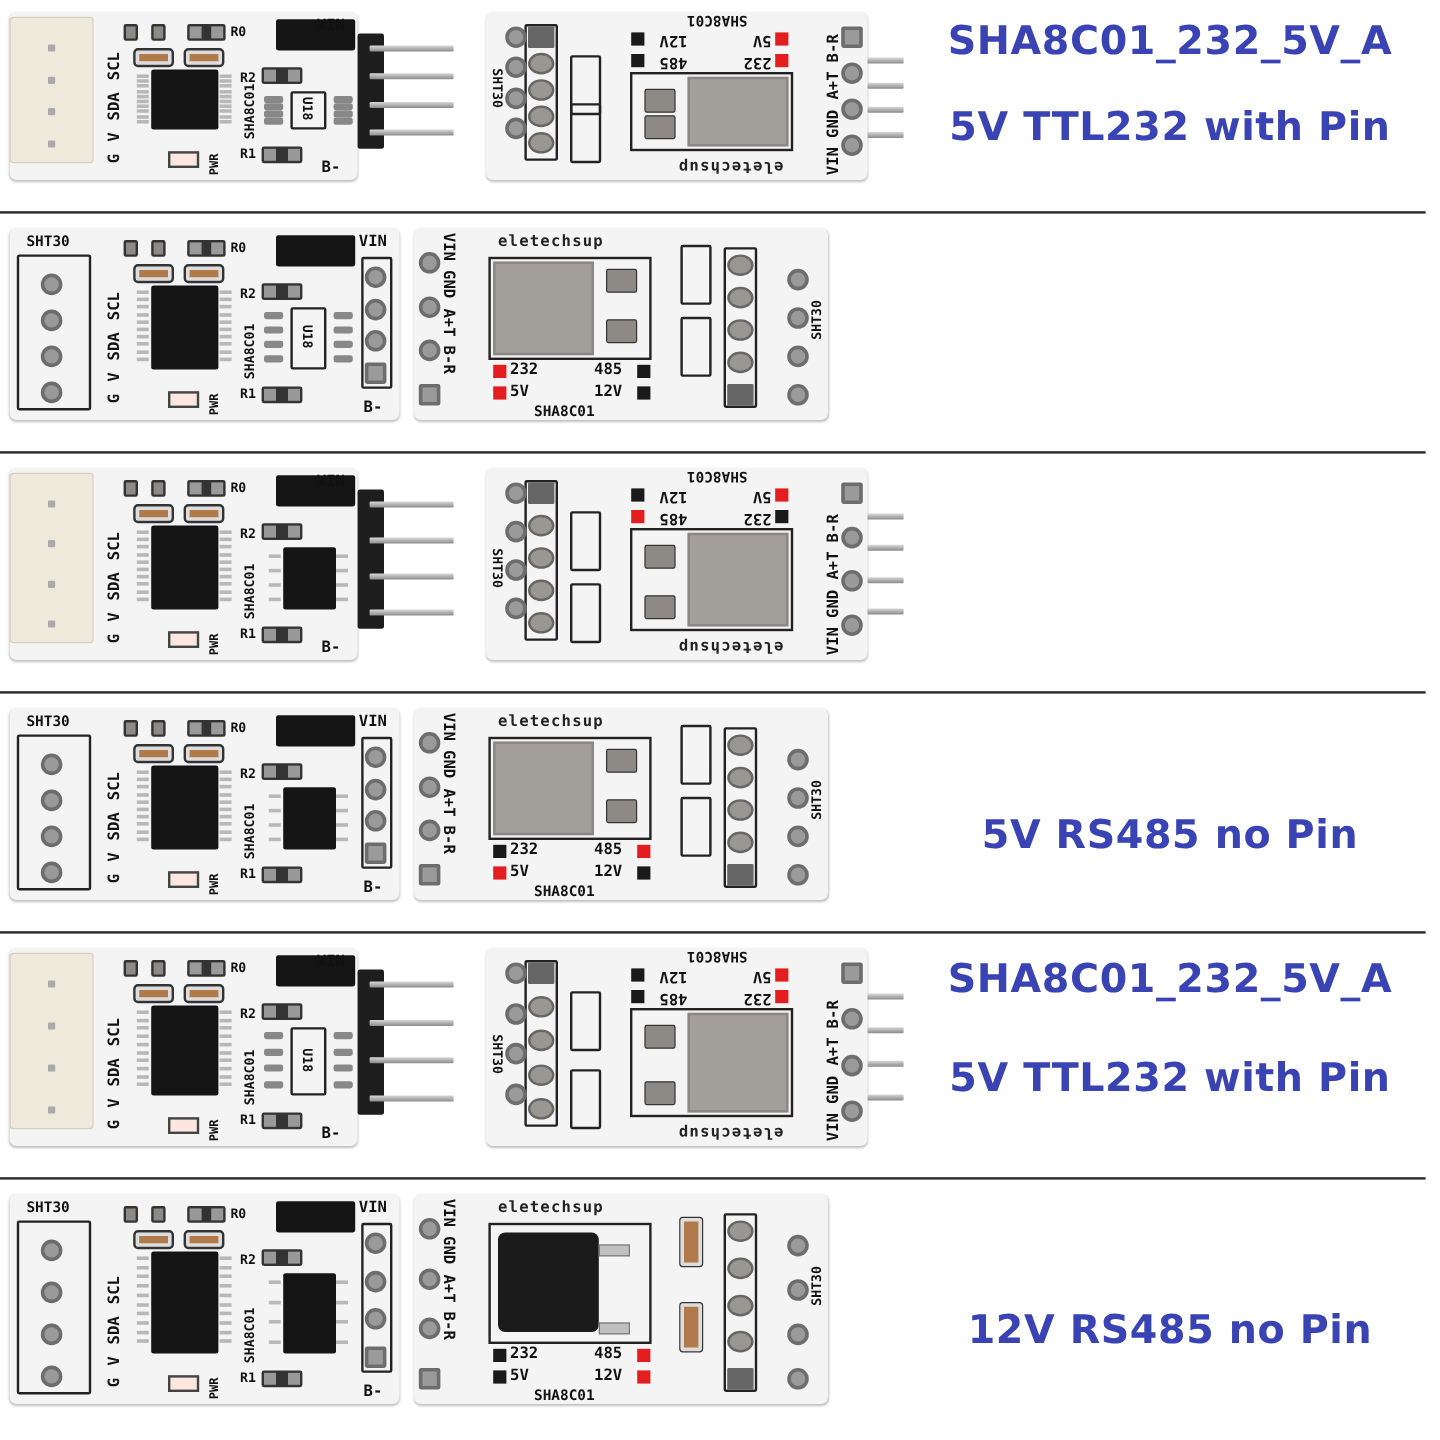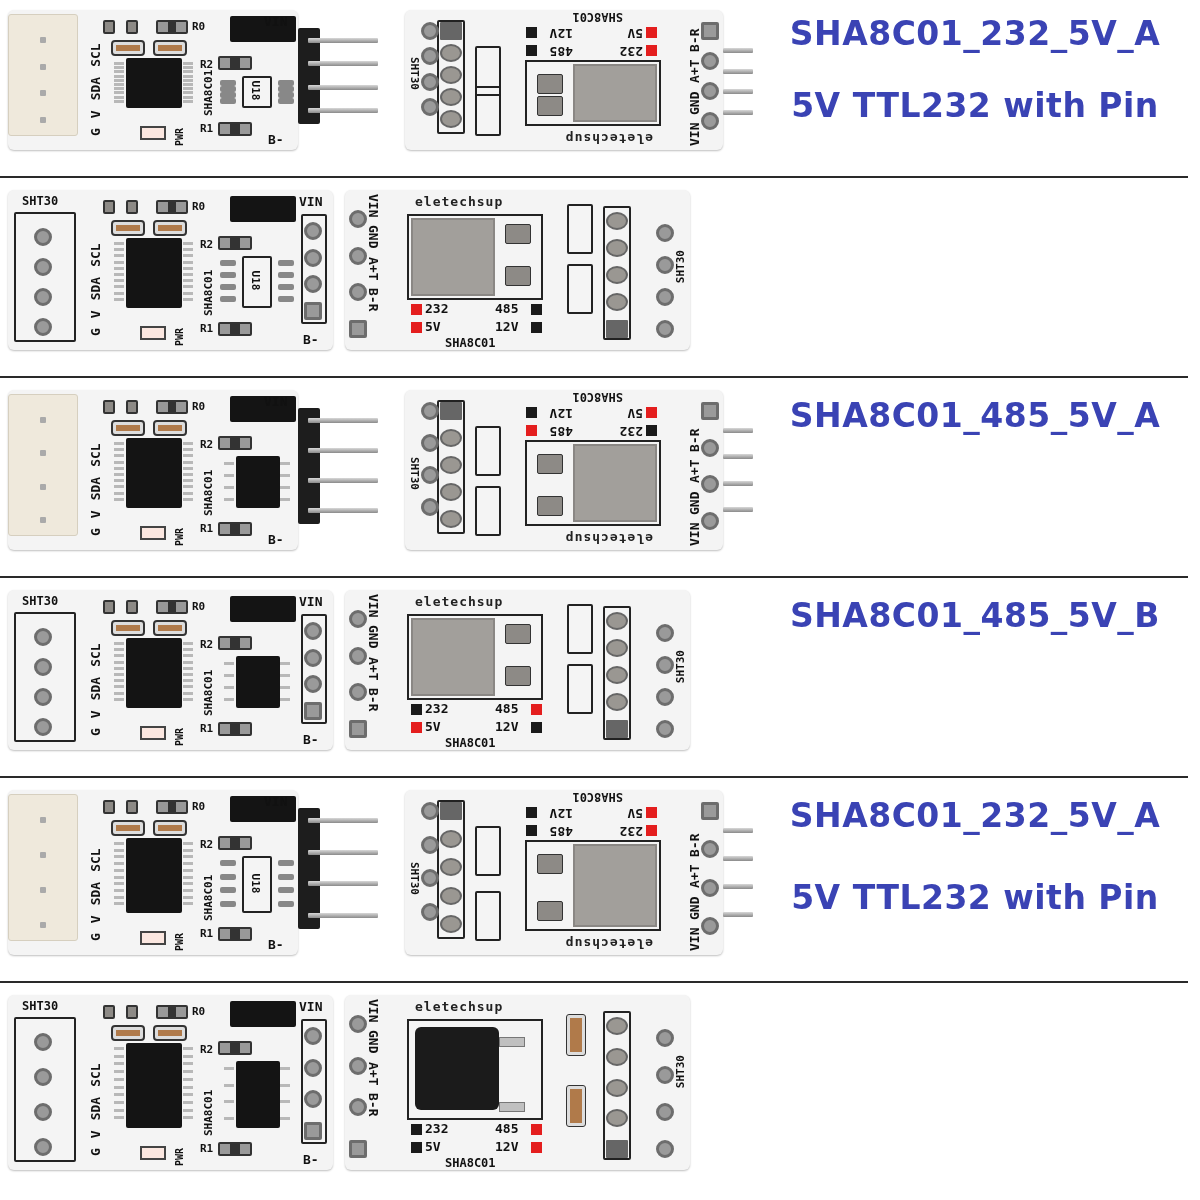--- a/index.html
+++ b/index.html
@@ -359,21 +359,20 @@
           <div class="hole" style="left: 284px; top: 98px;"></div>
           <div class="hole" style="left: 284px; top: 130px;"></div>
           <div class="silk" style="left: 302px; top: 60px; writing-mode: vertical-rl; font-size: 11px; transform: rotate(180deg);">SHT30</div>
         </div>
       </div>
       <div class="header-pin" style="left: 723px; top: 48px; width: 30px;"></div>
       <div class="header-pin" style="left: 723px; top: 74.4706px; width: 30px;"></div>
       <div class="header-pin" style="left: 723px; top: 100.941px; width: 30px;"></div>
       <div class="header-pin" style="left: 723px; top: 127.412px; width: 30px;"></div>
       <div class="labels" style="top: 0px; height: 200px;">
-        <div class="model-name" style="top: 16px; color: rgb(58, 67, 180);">SHA8C01_485_5V_A</div>
       </div>
     </div>
     <div class="divider" style="top: 576px; width: 1188px; background: rgb(42, 42, 42);"></div>
     <div class="row" style="top: 580px; height: 200px;">
       <div class="board" style="left: 8px; top: 10px; width: 325px; height: 160px;">
         <div class="outline" style="left: 6px; top: 22px; width: 62px; height: 130px;">
           <div class="hole" style="left: 18px; top: 14px;"></div>
           <div class="hole" style="left: 18px; top: 44px;"></div>
           <div class="hole" style="left: 18px; top: 74px;"></div>
           <div class="hole" style="left: 18px; top: 104px;"></div>
@@ -464,21 +463,21 @@
             <div class="oval" style="left: 1px; top: 112px; border-radius: 1px; background: rgb(102, 102, 102);"></div>
           </div>
           <div class="hole" style="left: 311px; top: 34px;"></div>
           <div class="hole" style="left: 311px; top: 66px;"></div>
           <div class="hole" style="left: 311px; top: 98px;"></div>
           <div class="hole" style="left: 311px; top: 130px;"></div>
           <div class="silk" style="left: 329px; top: 60px; writing-mode: vertical-rl; font-size: 11px; transform: rotate(180deg);">SHT30</div>
         </div>
       </div>
       <div class="labels" style="top: 0px; height: 200px;">
-        <div class="model-name" style="top: 16px; color: rgb(58, 67, 180);">SHA8C01_485_5V_B</div>
+        <div class="model-desc" style="top: 96px; color: rgb(58, 67, 180);">5V RS485 no Pin</div>
       </div>
     </div>
     <div class="divider" style="top: 776px; width: 1188px; background: rgb(42, 42, 42);"></div>
     <div class="row" style="top: 780px; height: 205px;">
       <div class="board" style="left: 8px; top: 10px; width: 290px; height: 165px;">
         <div class="connector" style="left: 0px; top: 4px; width: 70px; height: 147px;">
           <div class="pin" style="top: 22px;"></div>
           <div class="pin" style="top: 57px;"></div>
           <div class="pin" style="top: 92px;"></div>
           <div class="pin" style="top: 127px;"></div>
@@ -678,15 +677,16 @@
             <div class="oval" style="left: 1px; top: 127px; border-radius: 1px; background: rgb(102, 102, 102);"></div>
           </div>
           <div class="hole" style="left: 311px; top: 34px;"></div>
           <div class="hole" style="left: 311px; top: 71px;"></div>
           <div class="hole" style="left: 311px; top: 108px;"></div>
           <div class="hole" style="left: 311px; top: 145px;"></div>
           <div class="silk" style="left: 329px; top: 60px; writing-mode: vertical-rl; font-size: 11px; transform: rotate(180deg);">SHT30</div>
         </div>
       </div>
       <div class="labels" style="top: 0px; height: 215px;">
+        <div class="model-desc" style="top: 103px; color: rgb(58, 67, 180);">12V RS485 no Pin</div>
       </div>
     </div>
   </div>
 
 </body></html>

